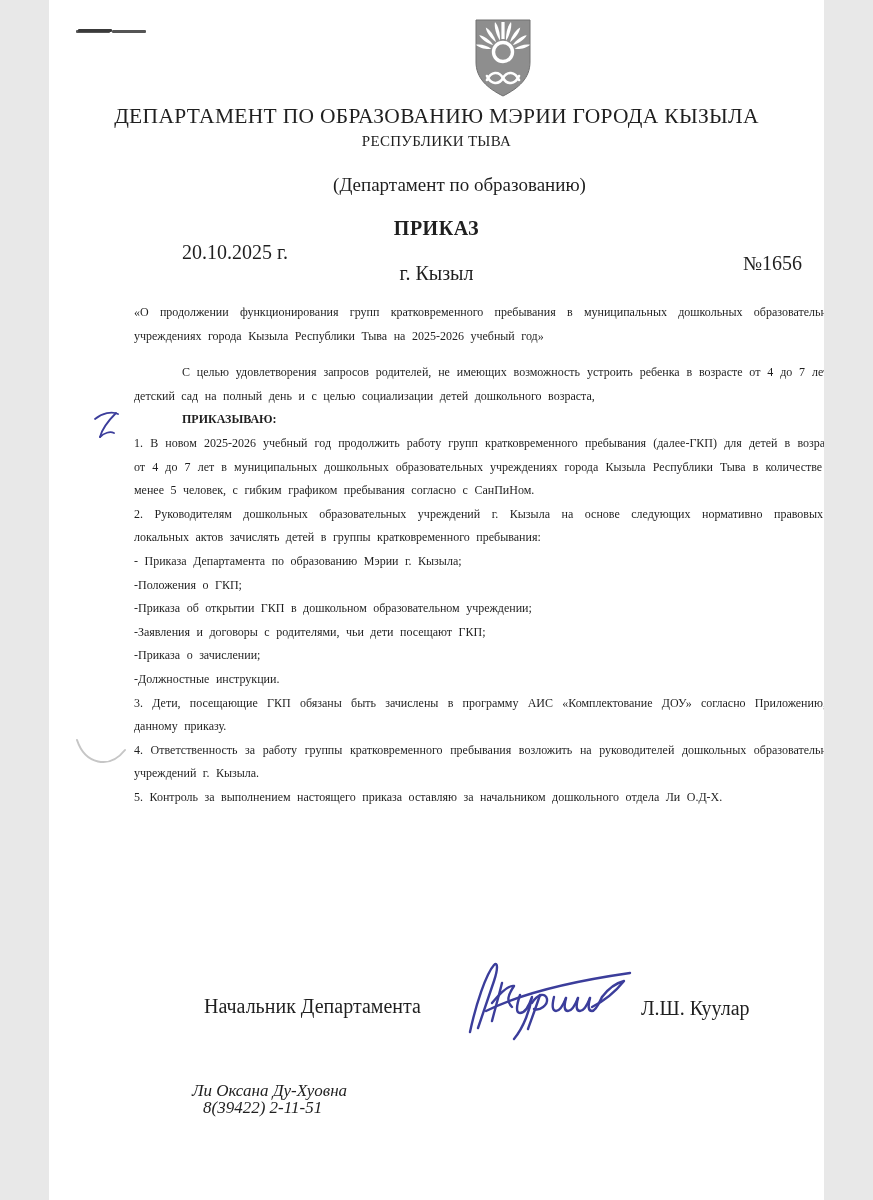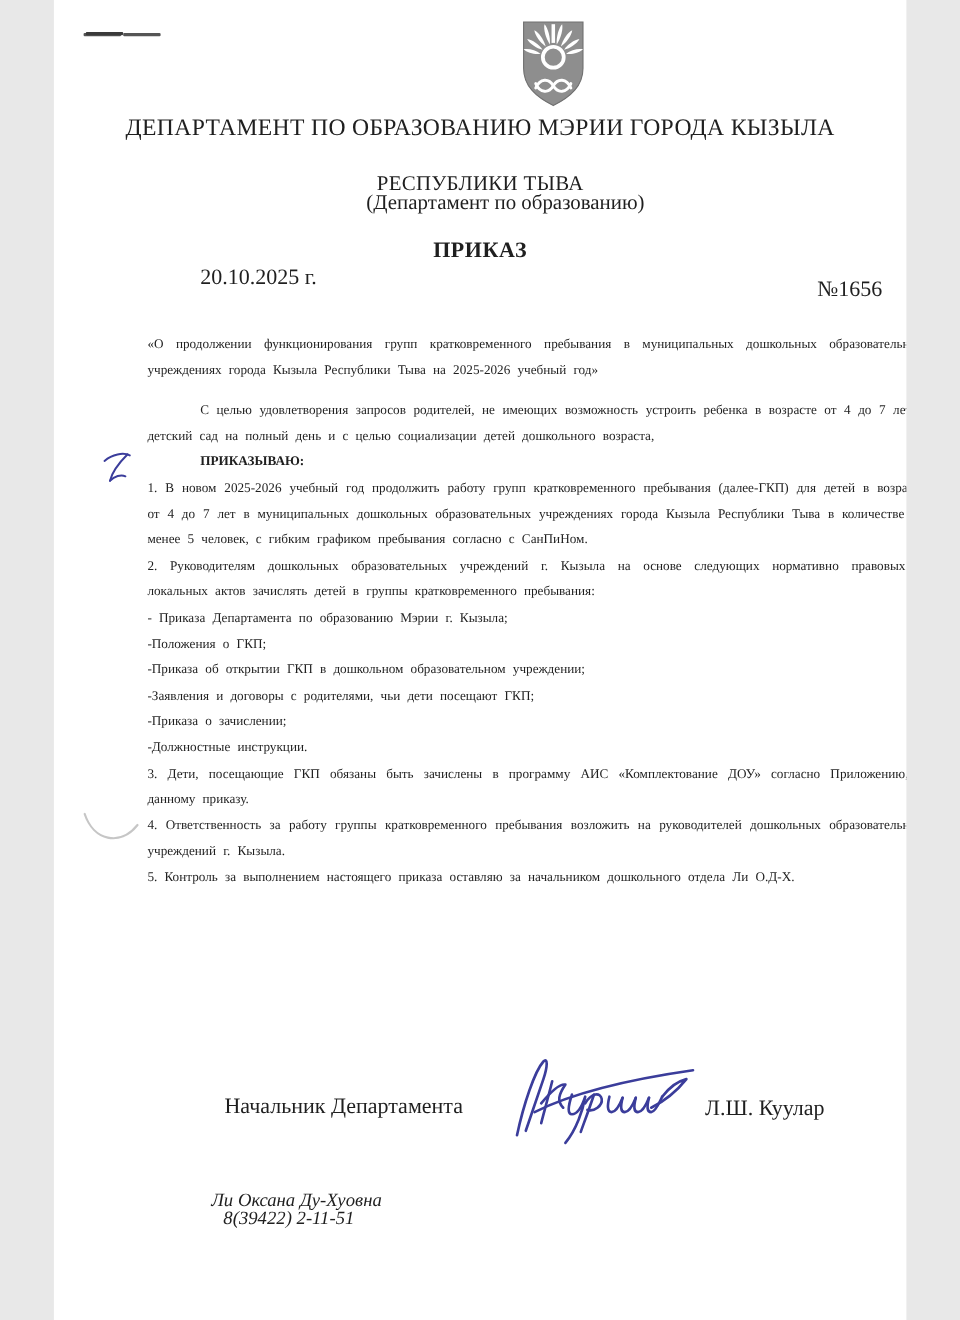--- a/index.html
+++ b/index.html
@@ -13,21 +13,21 @@
     overflow:hidden;
   }
   .abs{position:absolute;}
   .centered{left:0;width:100%;text-align:center;}
   .scan-dash{
     left:29px;top:29px;width:34px;height:3px;
     background:#3a3a3a;border-radius:1px;
     box-shadow:-2px 1px 0 #555, 34px 1px 0 #555;
   }
   .org-line1{top:104px;font-size:21.5px;letter-spacing:.3px;}
-  .org-line2{top:133px;font-size:19px;letter-spacing:.3px;margin-top:24px;}
+  .org-line2{top:133px;font-size:15px;letter-spacing:.3px;}
   .org-short{top:174px;font-size:19px;margin-left:23px;}
   .doc-type{top:217px;font-size:20px;font-weight:bold;letter-spacing:.5px;}
   .order-date{left:133px;top:241px;font-size:20px;text-align:center;}
   .order-number{left:694px;top:252px;font-size:20px;}
   .order-city{top:262px;font-size:20px;}
   .content{
     left:85px;top:301px;width:707px;
     font-size:12px;line-height:23.6px;
     text-align:justify;word-spacing:3.5px;
   }
@@ -73,20 +73,21 @@
     </g>
   </svg>
 
   <div class="abs centered org-line1">ДЕПАРТАМЕНТ ПО ОБРАЗОВАНИЮ МЭРИИ ГОРОДА КЫЗЫЛА</div>
   <div class="abs centered org-line2">РЕСПУБЛИКИ ТЫВА</div>
   <div class="abs centered org-short">(Департамент по образованию)</div>
 
   <div class="abs centered doc-type">ПРИКАЗ</div>
   <div class="abs order-date">20.10.2025 г.</div>
   <div class="abs order-number">№1656</div>
+  <div class="abs centered order-city">г. Кызыл</div>
 
   <svg class="abs mark-blue" viewBox="0 0 42 46" aria-hidden="true">
     <g stroke="#3b3d9b" stroke-width="1.8" fill="none" stroke-linecap="round">
       <path d="M8,15 C15,9 25,7 31,10"></path>
       <path d="M29,9 C23,15 15,25 13,33"></path>
       <path d="M13,33 C17,29 23,27 27,29"></path>
     </g>
   </svg>
 
   <svg class="abs mark-arc" viewBox="0 0 64 52" aria-hidden="true">

